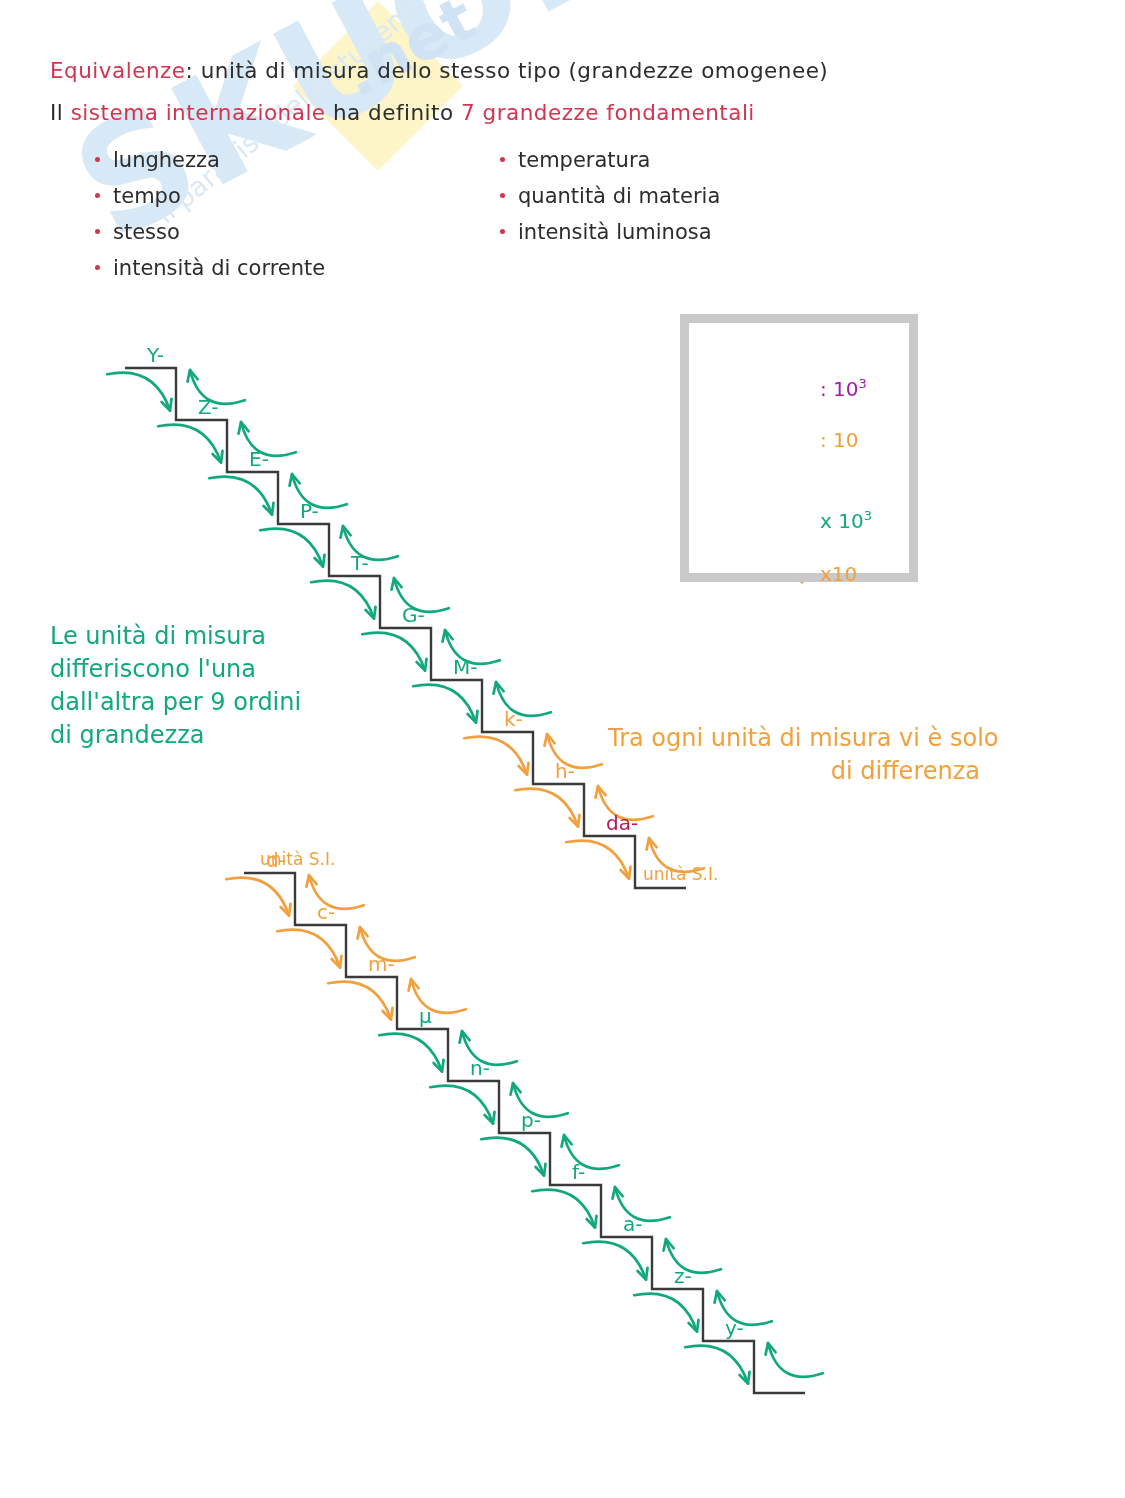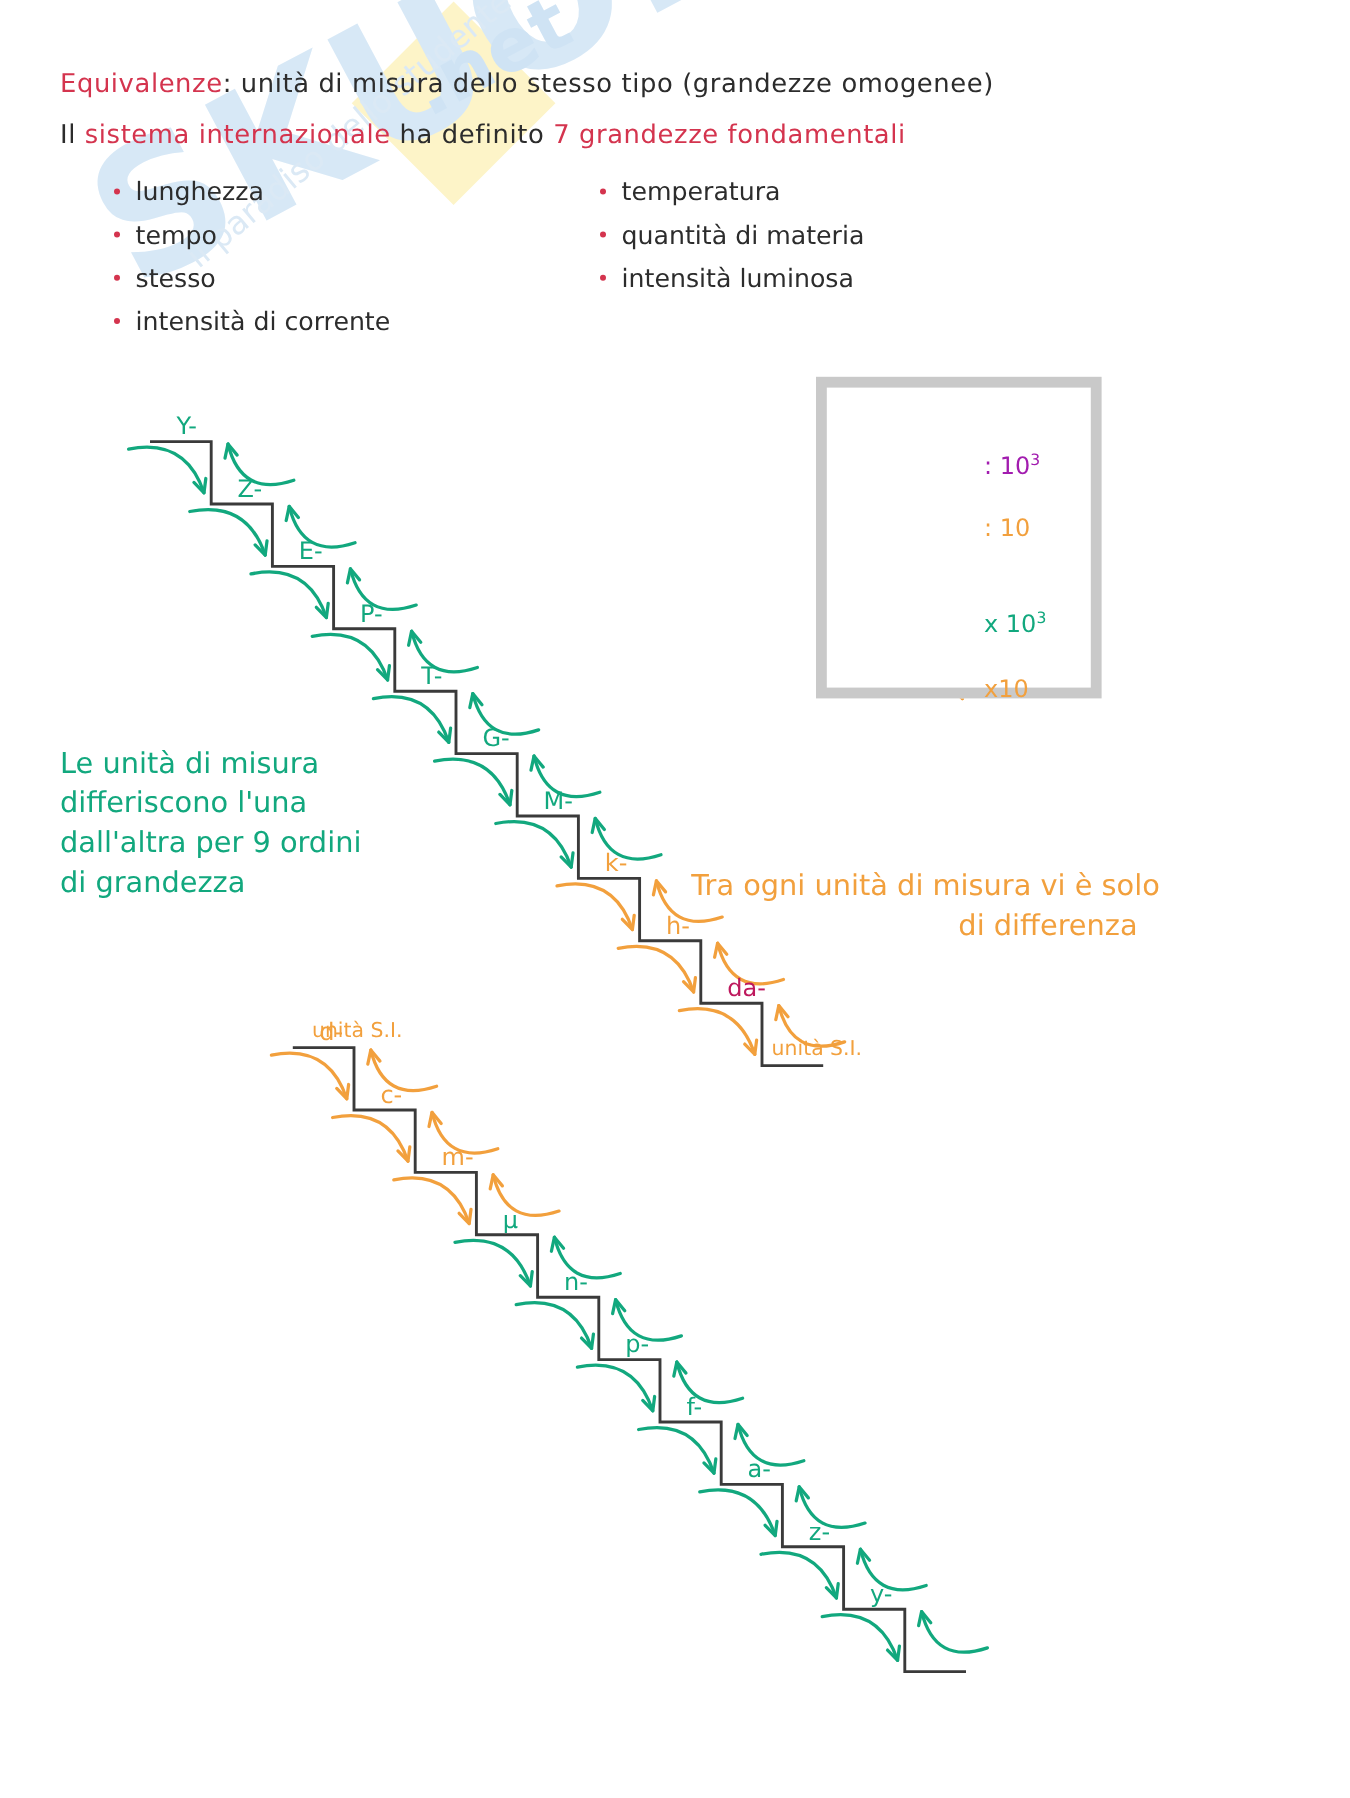--- a/index.html
+++ b/index.html
@@ -210,21 +210,21 @@
       <div class="legend-label" style="left: 820px; top: 508px; color: rgb(18, 168, 126);">x 10<sup>3</sup></div>
       <div class="legend-label" style="left: 820px; top: 562px; color: rgb(242, 160, 61);">x10</div>
     </div>
 
   <div class="note ink-green" id="green-note" style="left:50px; top:620px;">
       <div>Le unità di misura</div>
       <div>differiscono l'una</div>
       <div>dall'altra per 9 ordini</div>
       <div>di grandezza</div>
     </div>
-  <div class="note ink-orange right-align" id="orange-note" style="left:576px; top:722px; width:372px;">
+  <div class="note ink-orange right-align" id="orange-note" style="left:608px; top:722px; width:372px;">
       <div>Tra ogni unità di misura vi è solo</div>
       <div>di differenza</div>
     </div>
 
   <svg class="stair-svg" id="stairs-svg">
       <path d="M 125 368 L 176 368 L 176 420 L 227 420 L 227 472 L 278 472 L 278 524 L 329 524 L 329 576 L 380 576 L 380 628 L 431 628 L 431 680 L 482 680 L 482 732 L 533 732 L 533 784 L 584 784 L 584 836 L 635 836 L 635 888 L 686 888" fill="none" stroke="#3a3a3a" stroke-width="2.4" stroke-linejoin="miter"></path>
       <path d="M 244.85000000000002 400.24 Q 201.00955534117722 414.8947069952523 190 370" fill="none" stroke="#12a87e" stroke-width="2.7" stroke-linecap="round"></path>
       <path d="M 197.64293200439425 379.2512480442482 L 190 370 L 187.50417118004813 381.7375823107443" fill="none" stroke="#12a87e" stroke-width="2.7" stroke-linecap="round" stroke-linejoin="round"></path>
       <path d="M 295.85 452.24 Q 252.00955534117722 466.8947069952523 241 422" fill="none" stroke="#12a87e" stroke-width="2.7" stroke-linecap="round"></path>
       <path d="M 248.64293200439425 431.2512480442482 L 241 422 L 238.50417118004813 433.7375823107443" fill="none" stroke="#12a87e" stroke-width="2.7" stroke-linecap="round" stroke-linejoin="round"></path>

